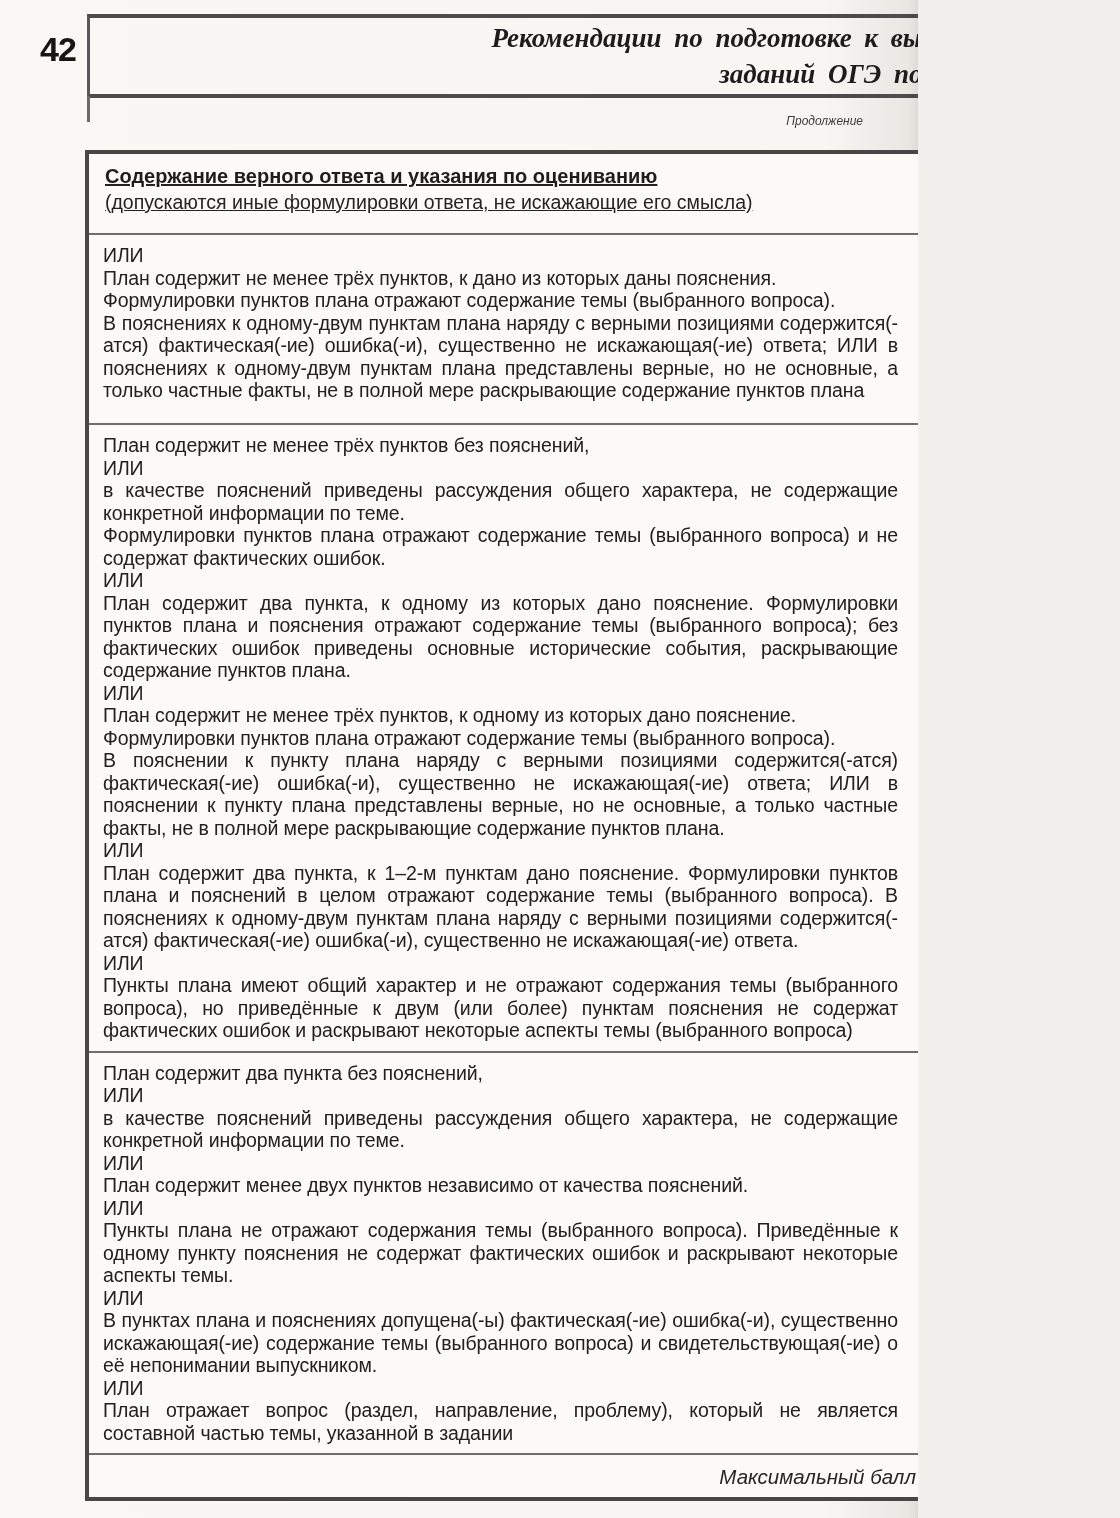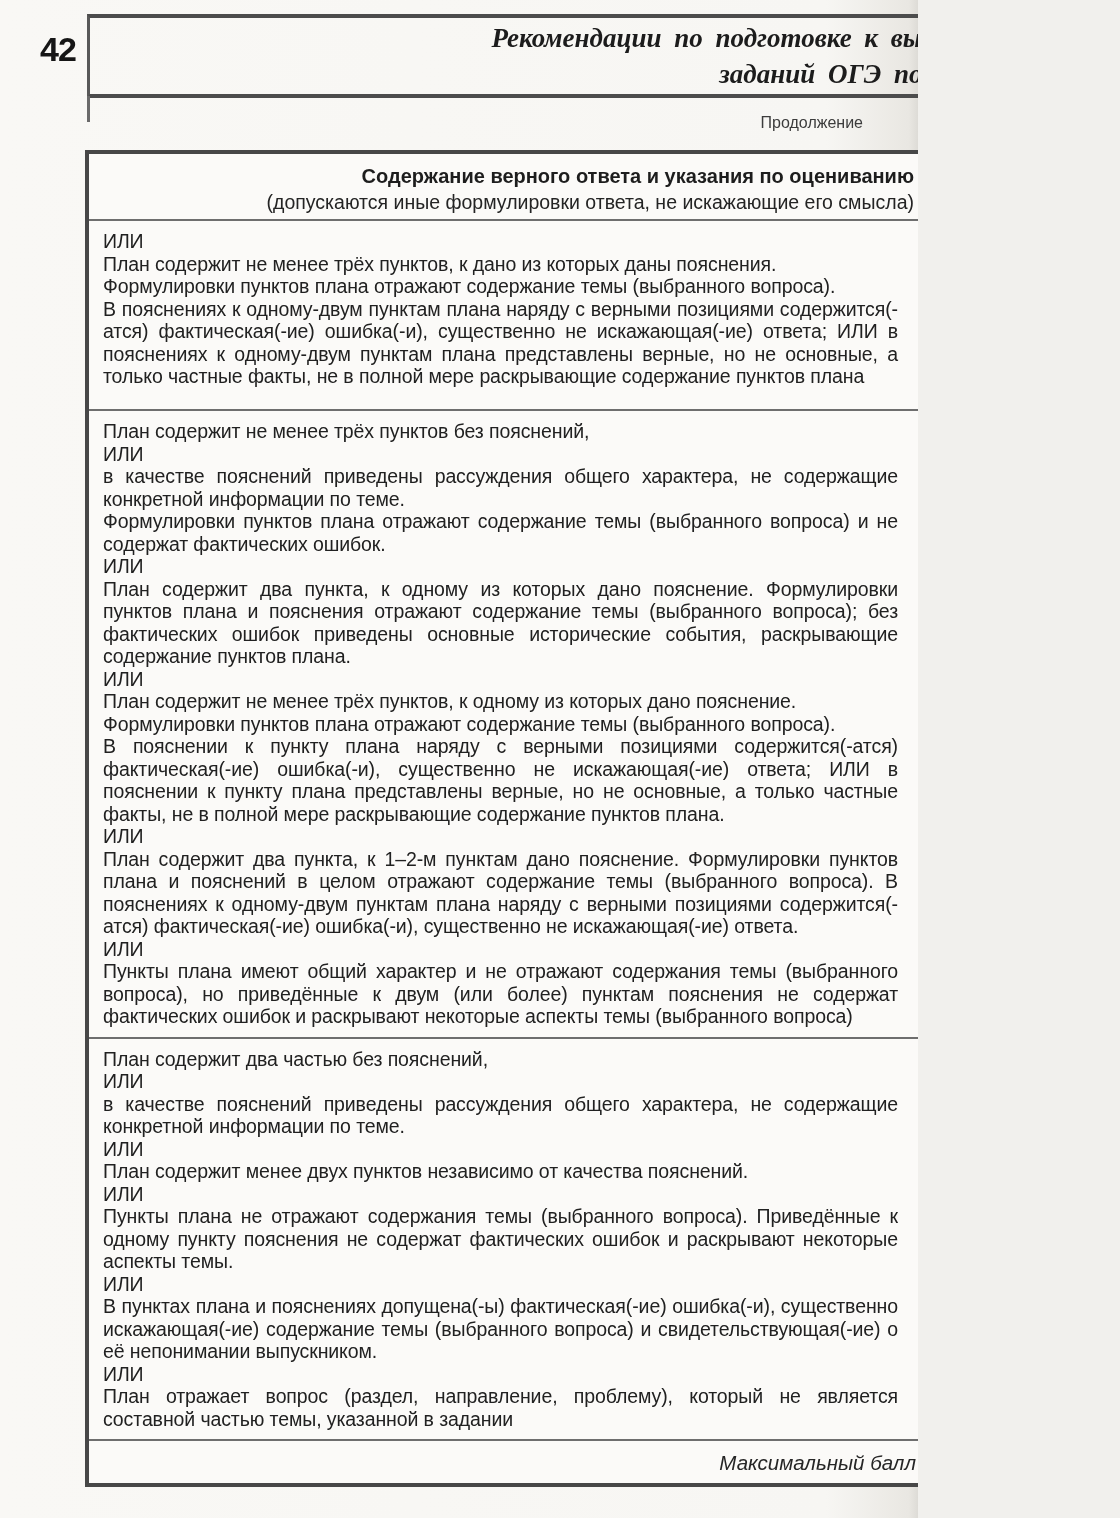--- a/index.html
+++ b/index.html
@@ -43,40 +43,41 @@
     color: #1c1c1c;
     word-spacing: 6px;
   }
   .head-tail {
     position: absolute; left: 87px; top: 96px; width: 3px; height: 26px;
     background: #6a6a6a;
   }
   
   .continuation {
     position: absolute; top: 114px; right: 55px;
-    font-size: 16px; color: #3c3c3c;
+    font-style: italic; font-size: 12px; color: #3c3c3c;
   }
   
   table.criteria-table {
     position: absolute; left: 85px; top: 150px;
     width: 945px;
     border-collapse: collapse;
     table-layout: fixed;
     background: #fbfaf8;
     border: 4px solid #474747;
   }
   col.c-points { width: 97px; }
   th, td {
     border: 2px solid #6e6e6e;
     box-sizing: border-box;
   }
   th.crit-head {
-    padding: 9px 16px 4px 16px;
-    text-align: right; vertical-align: middle;
+    padding: 9px 16px 18px 16px;
+    text-align: left; vertical-align: middle;
     height: 66px;
+    text-decoration: underline;
   }
   .crit-title { font-weight: bold; font-size: 20px; line-height: 26px; color: #1d1d1d; }
   .crit-subtitle { font-weight: normal; font-size: 19.5px; line-height: 26px; color: #242424; }
   th.points-head {
     font-weight: bold; font-size: 20px; text-align: center; vertical-align: middle; color: #1d1d1d;
   }
   td.crit-cell {
     padding: 9px 32px 9px 14px;
     vertical-align: top;
     font-size: 19.5px; line-height: 22.5px;
@@ -155,21 +156,21 @@
             <p>В пояснении к пункту плана наряду с верными позициями содержится(-атся) фактическая(-ие) ошибка(-и), существенно не искажающая(-ие) ответа; ИЛИ в пояснении к пункту плана представлены верные, но не основные, а только частные факты, не в полной мере раскрывающие содержание пунктов плана.</p>
             <p>ИЛИ</p>
             <p>План содержит два пункта, к 1–2-м пунктам дано пояснение. Формулировки пунктов плана и пояснений в целом отражают содержание темы (выбранного вопроса). В пояснениях к одному-двум пунктам плана наряду с верными позициями содержится(-атся) фактическая(-ие) ошибка(-и), существенно не искажающая(-ие) ответа.</p>
             <p>ИЛИ</p>
             <p>Пункты плана имеют общий характер и не отражают содержания темы (выбранного вопроса), но приведённые к двум (или более) пунктам пояснения не содержат фактических ошибок и раскрывают некоторые аспекты темы (выбранного вопроса)</p>
           </td>
         <td class="points-cell">1</td>
       </tr>
       <tr class="row-3">
         <td class="crit-cell">
-            <p>План содержит два частью без пояснений,</p>
+            <p>План содержит два пункта без пояснений,</p>
             <p>ИЛИ</p>
             <p>в качестве пояснений приведены рассуждения общего характера, не содержащие конкретной информации по теме.</p>
             <p>ИЛИ</p>
             <p>План содержит менее двух пунктов независимо от качества пояснений.</p>
             <p>ИЛИ</p>
             <p>Пункты плана не отражают содержания темы (выбранного вопроса). Приведённые к одному пункту пояснения не содержат фактических ошибок и раскрывают некоторые аспекты темы.</p>
             <p>ИЛИ</p>
             <p>В пунктах плана и пояснениях допущена(-ы) фактическая(-ие) ошибка(-и), существенно искажающая(-ие) содержание темы (выбранного вопроса) и свидетельствующая(-ие) о её непонимании выпускником.</p>
             <p>ИЛИ</p>
             <p>План отражает вопрос (раздел, направление, проблему), который не является составной частью темы, указанной в задании</p>

